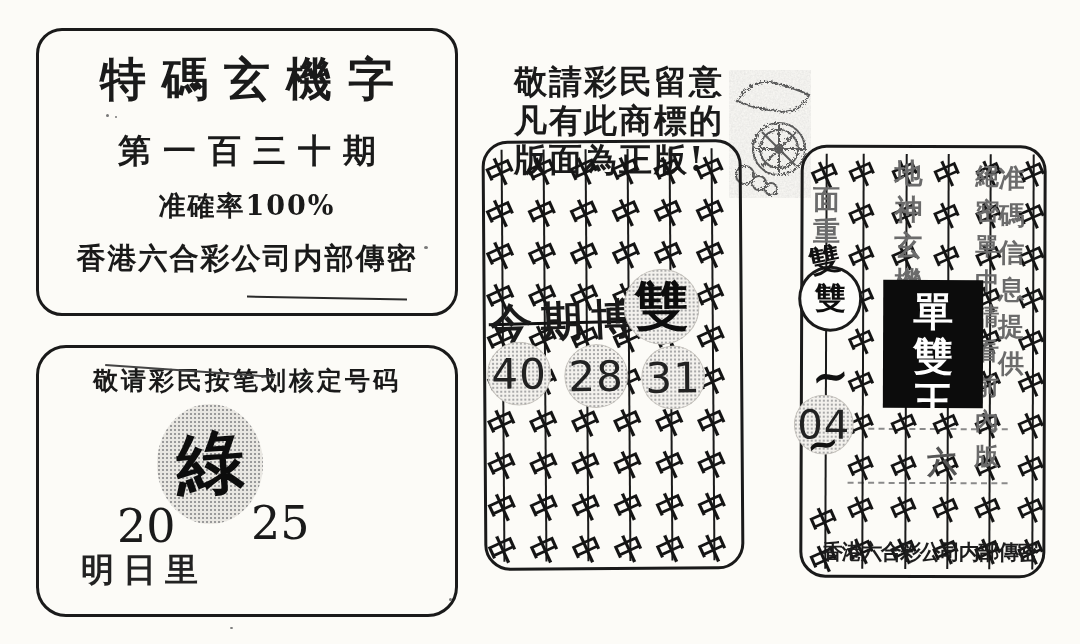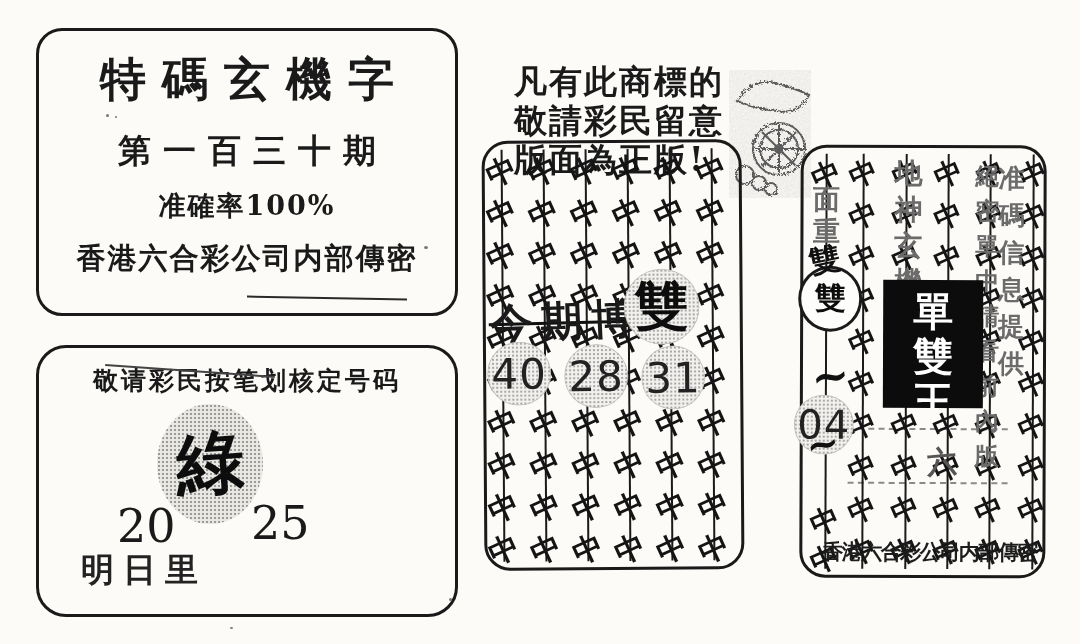--- a/index.html
+++ b/index.html
@@ -100,22 +100,22 @@
     <div class="scratch-line"></div>
     <div class="b-ellipse halftone">
       <span class="b-green">綠</span>
     </div>
     <div class="b-num b-num-l">20</div>
     <div class="b-num b-num-r">25</div>
     <div class="b-foot">明日里</div>
   </div>
 
   <div class="notice">
+    <div>敬請彩民留意</div>
     <div>凡有此商標的</div>
-    <div>敬請彩民留意</div>
     <div>版面為正版!</div>
   </div>
 
   <div class="stamp">
     <svg width="88" height="134" viewBox="0 0 88 134" xmlns="http://www.w3.org/2000/svg">
       <defs>
         <filter id="grain" x="0" y="0" width="100%" height="100%">
           <feTurbulence type="fractalNoise" baseFrequency="0.55" numOctaves="3" result="n"></feTurbulence>
           <feColorMatrix in="n" type="matrix" values="0 0 0 0 0.45  0 0 0 0 0.45  0 0 0 0 0.45  0 0 0 0.7 0"></feColorMatrix>
         </filter>

